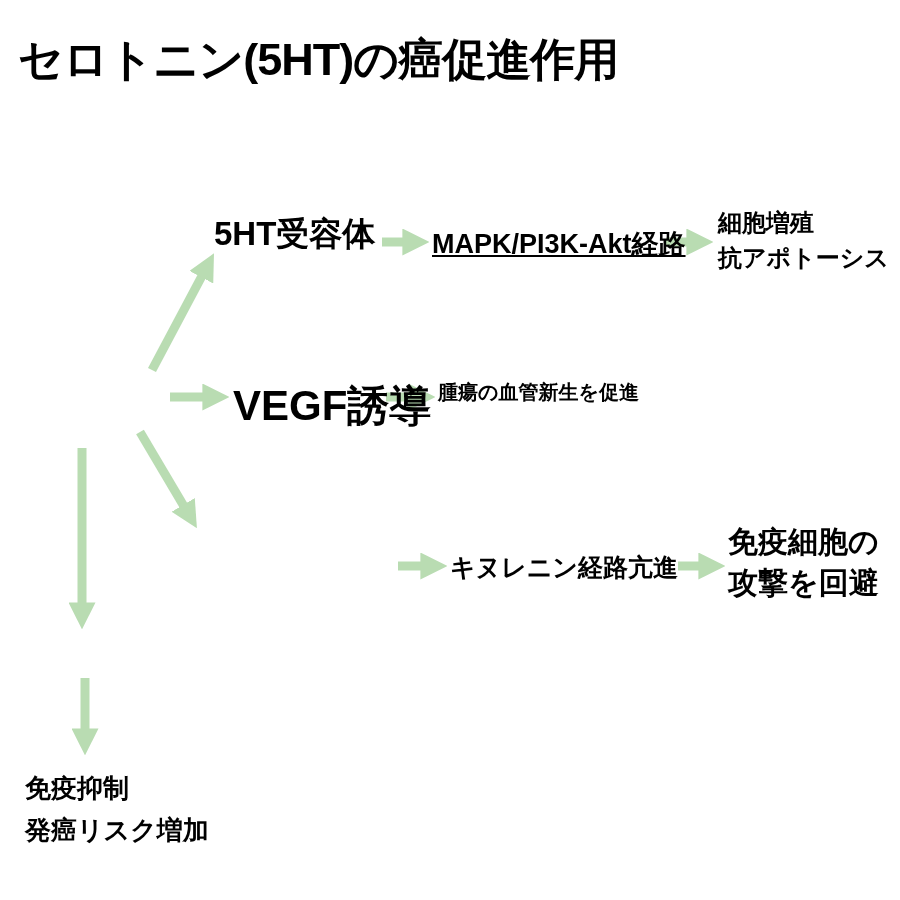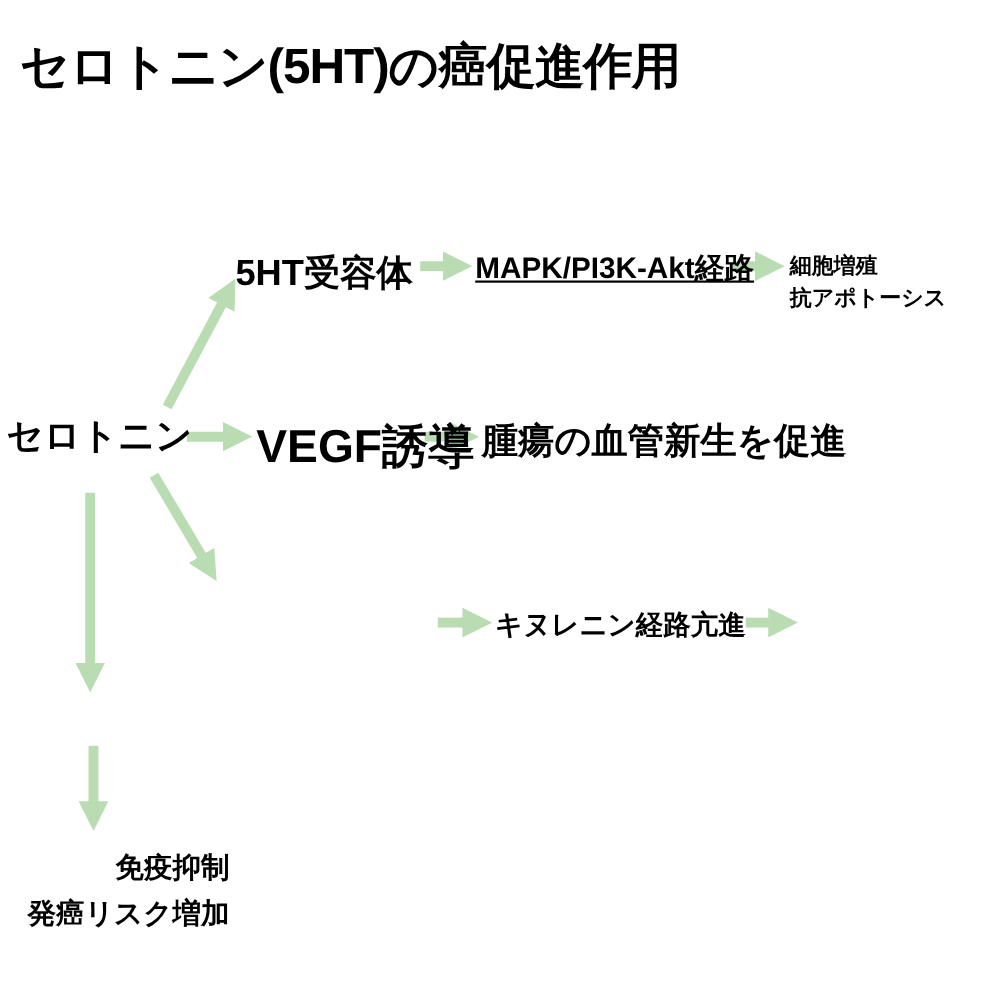--- a/index.html
+++ b/index.html
@@ -3,30 +3,30 @@
 <meta charset="utf-8">
 <style>
   :root { --arrow: #b9dcb2; --ink: #000000; --bg: #ffffff; }
   * { margin: 0; padding: 0; box-sizing: border-box; }
   html, body { width: 900px; height: 900px; background: var(--bg); }
   body { font-family: "Liberation Sans", "DejaVu Sans", sans-serif; color: var(--ink); position: relative; overflow: hidden; }
   .canvas { position: absolute; inset: 0; width: 900px; height: 876px; }
   .node { position: absolute; font-weight: 800; white-space: pre-line; color: var(--ink); }
   .title { left: 18px; top: 30px; font-size: 45px; letter-spacing: -1px; }
   .root { left: 6px; top: 374px; font-size: 33px; }
-  .receptor { left: 214px; top: 226px; font-size: 33px; }
+  .receptor { left: 214px; top: 212px; font-size: 33px; }
   .mapk { left: 432px; top: 226px; font-size: 27px; text-decoration: underline; }
-  .proliferation { left: 718px; top: 206px; font-size: 20px; line-height: 1.45; margin-top: 22px; }
+  .proliferation { left: 718px; top: 206px; font-size: 24px; line-height: 1.45; }
   .vegf { left: 233px; top: 378px; font-size: 42px; }
-  .angiogenesis { left: 438px; top: 379px; font-size: 33px; }
+  .angiogenesis { left: 438px; top: 379px; font-size: 20px; }
   .permeability { left: 200px; top: 548px; font-size: 29px; }
   .platelet { left: 450px; top: 551px; font-size: 25px; }
   .immune-evasion { left: 728px; top: 522px; font-size: 30px; line-height: 1.35; }
   .kynurenine { left: 16px; top: 639px; font-size: 24px; }
-  .immunosuppression { left: 25px; top: 768px; font-size: 26px; line-height: 1.6; text-align: right; }
+  .immunosuppression { left: 25px; top: 768px; font-size: 26px; line-height: 1.6; }
   svg.arrows { position: absolute; inset: 0; pointer-events: none; }
   svg.arrows line { stroke: var(--arrow); stroke-width: 9; }
   #arrowhead path { fill: var(--arrow); }
 </style>
 </head>
 <body>
 
 <div class="canvas">
 
   <svg class="arrows" width="900" height="900" viewBox="0 0 900 900">
@@ -42,28 +42,29 @@
     <line x1="382" y1="242" x2="406" y2="242" marker-end="url(#arrowhead)"></line>
     <line x1="666" y1="242" x2="690" y2="242" marker-end="url(#arrowhead)"></line>
     <line x1="386" y1="397" x2="412" y2="397" marker-end="url(#arrowhead)"></line>
     <line x1="398" y1="566" x2="424" y2="566" marker-end="url(#arrowhead)"></line>
     <line x1="678" y1="566" x2="702" y2="566" marker-end="url(#arrowhead)"></line>
     <line x1="85" y1="678" x2="85" y2="732" marker-end="url(#arrowhead)"></line>
   </svg>
 
   <div class="node title">セロトニン(5HT)の癌促進作用</div>
 
-  <div class="node root">セロトニン</div>
 
   <div class="node receptor">5HT受容体</div>
   <div class="node mapk">MAPK/PI3K-Akt経路</div>
   <div class="node proliferation">細胞増殖
 抗アポトーシス</div>
 
   <div class="node vegf">VEGF誘導</div>
   <div class="node angiogenesis">腫瘍の血管新生を促進</div>
 
   <div class="node platelet">キヌレニン経路亢進</div>
+  <div class="node immune-evasion">免疫細胞の
+攻撃を回避</div>
 
   <div class="node immunosuppression">免疫抑制
 発癌リスク増加</div>
 
 </div>
 
 </body></html>

